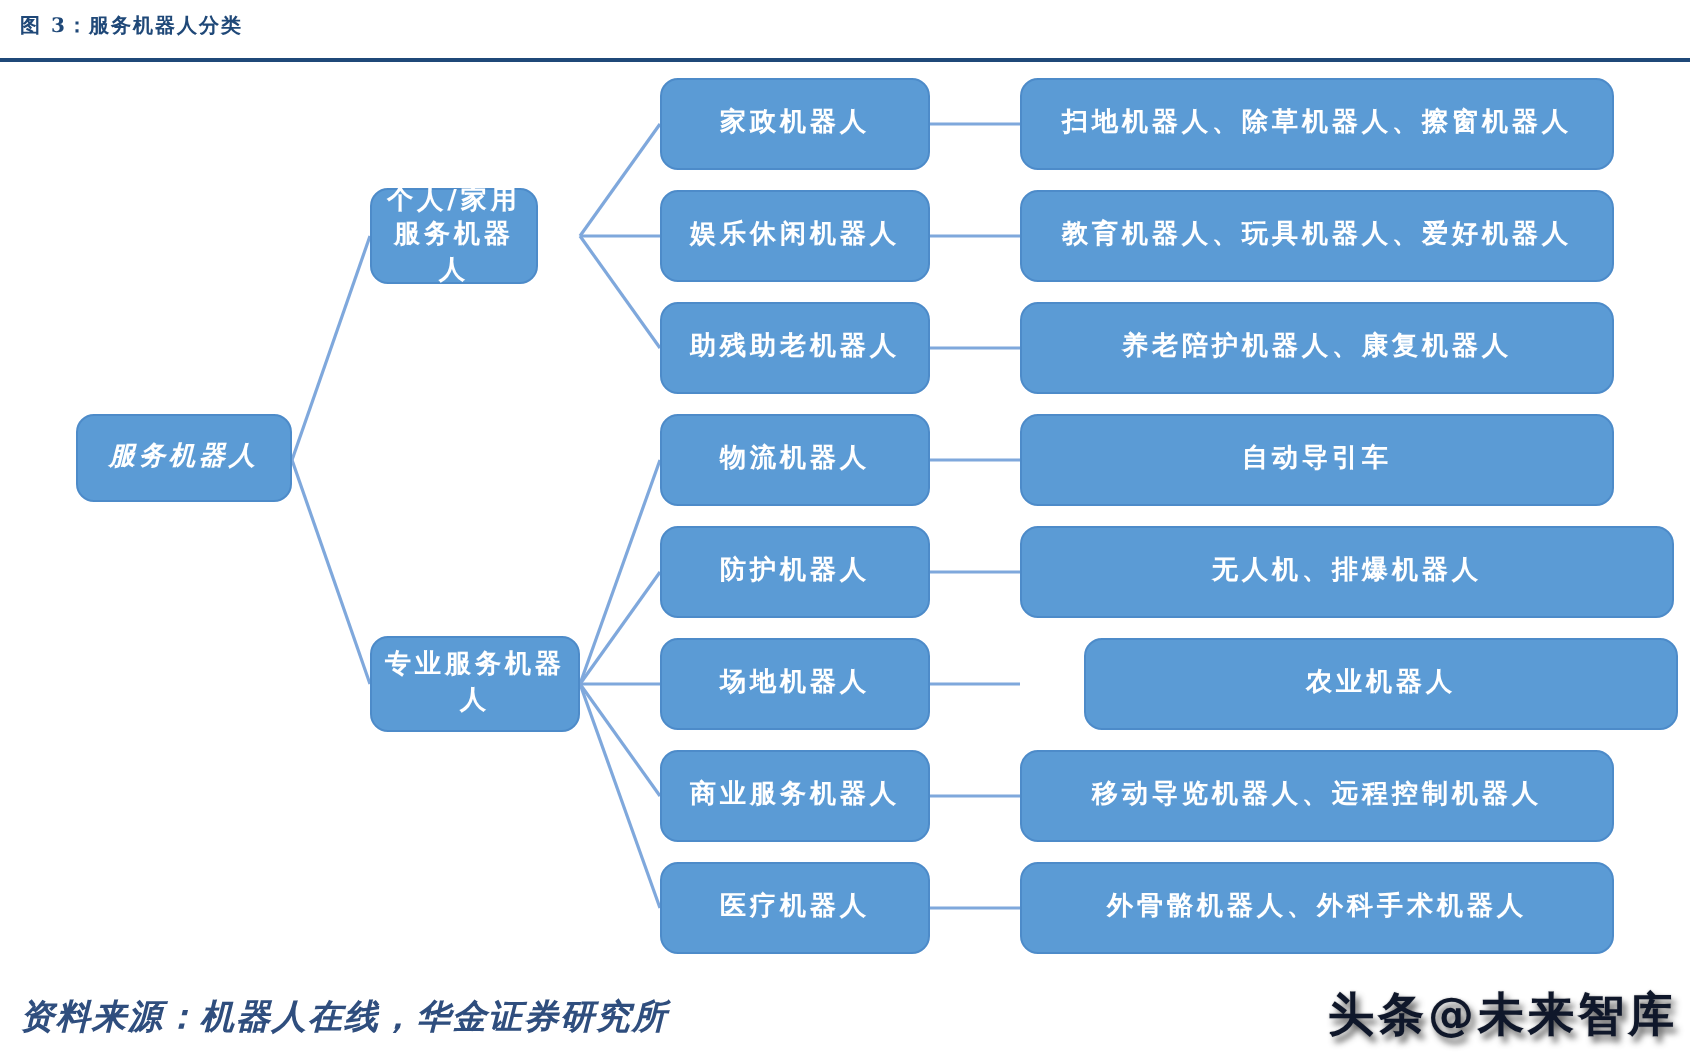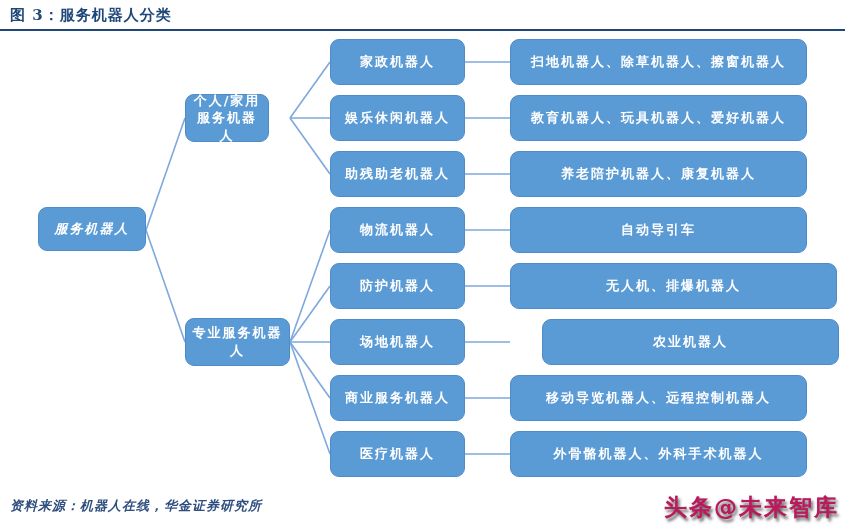--- a/index.html
+++ b/index.html
@@ -14,21 +14,21 @@
     height: 527px;
     background: #ffffff;
     overflow: hidden;
   }
   .page-title {
     position: absolute;
     left: 10px;
     top: 6px;
     font-family: "DejaVu Serif", "Liberation Serif", serif;
     font-weight: bold;
-    font-size: 15px;
+    font-size: 10px;
     letter-spacing: 1px;
     color: var(--title-text, #1f4878);
     white-space: nowrap;
   }
   .title-underline {
     position: absolute;
     left: 0;
     top: 29px;
     width: 845px;
     height: 2px;
@@ -59,33 +59,33 @@
     text-align: center;
     padding: 2px 6px;
   }
   .source-note {
     position: absolute;
     left: 10px;
     top: 497px;
     font-family: "DejaVu Serif", "Liberation Serif", serif;
     font-style: italic;
     font-weight: bold;
-    font-size: 13px;
+    font-size: 17px;
     letter-spacing: 1px;
     color: var(--source-text, #2f4e7e);
     white-space: nowrap;
   }
   .watermark {
     position: absolute;
     right: 6px;
     top: 492px;
     font-size: 23px;
     font-weight: bold;
     letter-spacing: 2px;
-    color: #be185d;
+    color: #0f172a;
     text-shadow: 2px 3px 3px rgba(70,70,70,0.85), 0 0 1px rgba(120,120,120,0.5);
     white-space: nowrap;
   }
 </style>
 </head>
 <body>
 
 <div id="canvas">
   <div class="page-title">图 3：服务机器人分类</div>
   <div class="title-underline"></div>

